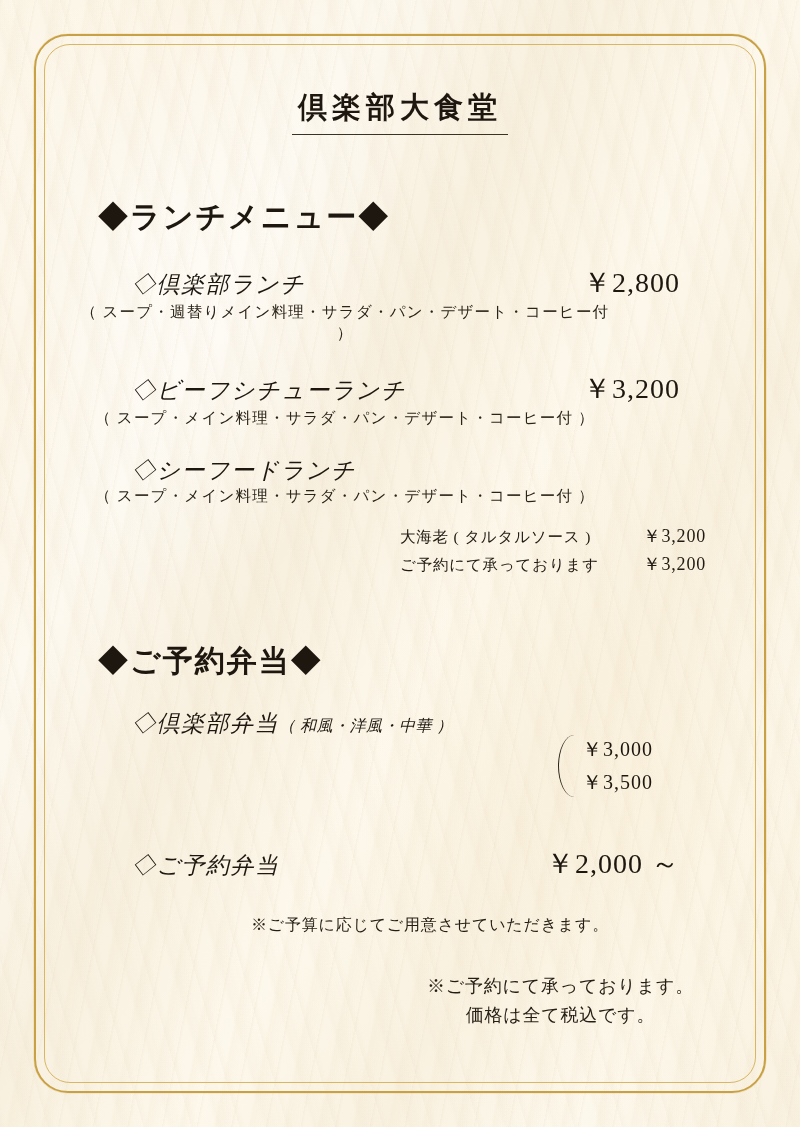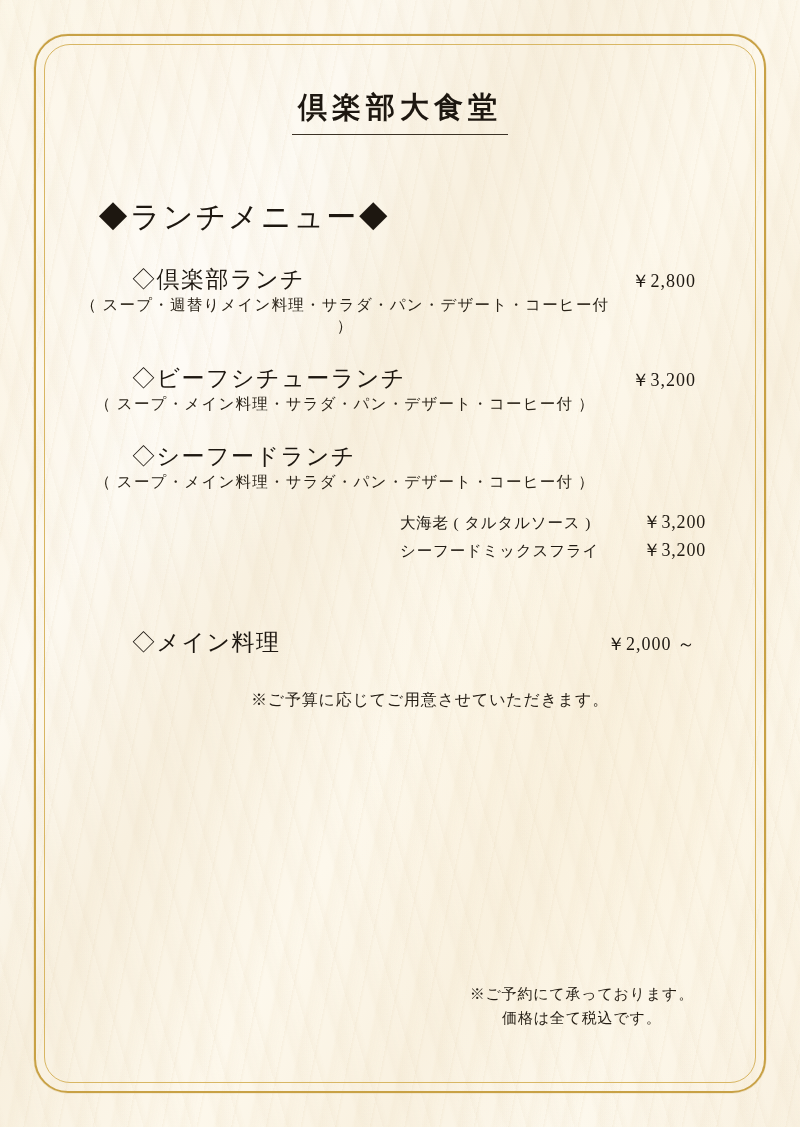--- a/index.html
+++ b/index.html
@@ -73,50 +73,51 @@
     transform: translateX(-50%);
     padding: 0 6px 6px 6px;
     border-bottom: 1.6px solid #3b3226;
   }
 
   .section {
     margin-top: 62px;
   }
   .section-title {
     font-size: 30px;
-    font-weight: 400;
+    font-weight: 700;
     letter-spacing: 2px;
     color: #1d1710;
     margin-left: 28px;
   }
 
   .item {
     margin-top: 26px;
   }
   .item-row {
     display: flex;
     align-items: baseline;
     margin-left: 62px;
   }
   .item-name {
     font-size: 23px;
     letter-spacing: 1.5px;
     color: #1d1710;
     white-space: nowrap;
+    font-style: italic;
   }
   .item-name .sub {
     font-size: 16px;
     letter-spacing: 0.5px;
   }
   .item-price {
-    font-size: 18px;
+    font-size: 28px;
     letter-spacing: 1px;
     color: #1d1710;
     margin-left: auto;
-    margin-right: 34px;
+    margin-right: 50px;
     white-space: nowrap;
   }
   .item-desc {
     font-size: 15.5px;
     letter-spacing: 1.2px;
     color: #2a2318;
     margin-top: 0;
     text-align: center;
     padding-right: 110px;
   }
@@ -179,21 +180,21 @@
     color: #241d14;
     margin-top: 32px;
     padding-left: 60px;
   }
 
   .footer-notes {
     position: absolute;
     right: 36px;
     bottom: 34px;
     text-align: center;
-    font-size: 15px;
+    font-size: 18px;
     letter-spacing: 0.8px;
     line-height: 1.65;
     color: #241d14;
   }
 </style>
 </head>
 <body>
 
 <div class="page">
 
@@ -229,34 +230,50 @@
           <div class="item-name">◇シーフードランチ</div>
           <div class="item-price"></div>
         </div>
         <div class="item-desc">（ スープ・メイン料理・サラダ・パン・デザート・コーヒー付 ）</div>
         <div class="sub-list">
           <div class="sub-row">
             <span class="sub-name">大海老 ( タルタルソース )</span>
             <span class="sub-price">￥3,200</span>
           </div>
           <div class="sub-row">
-            <span class="sub-name">シーフードミックスフライ</span>
+            <span class="sub-name">ご予約にて承っております</span>
             <span class="sub-price">￥3,200</span>
           </div>
         </div>
       </div>
     </div>
 
     
     <div class="section">
-
+      <div class="section-title">◆ご予約弁当◆</div>
+
+      <div class="item">
+        <div class="item-row">
+          <div class="item-name">
+            <span>◇倶楽部弁当</span><span class="sub">（ 和風・洋風・中華 ）</span>
+          </div>
+        </div>
+        <div class="bracket-block">
+          <div class="bracket-spacer"></div>
+          <div class="bracket"></div>
+          <div class="bracket-prices">
+            <div>￥3,000</div>
+            <div>￥3,500</div>
+          </div>
+        </div>
+      </div>
 
       <div class="item" style="margin-top:46px;">
         <div class="item-row">
-          <div class="item-name">◇メイン料理</div>
+          <div class="item-name">◇ご予約弁当</div>
           <div class="item-price">￥2,000 ～</div>
         </div>
         <div class="note-center">※ご予算に応じてご用意させていただきます。</div>
       </div>
     </div>
 
     <div class="footer-notes">
       <div>※ご予約にて承っております。</div>
       <div>価格は全て税込です。</div>
     </div>

